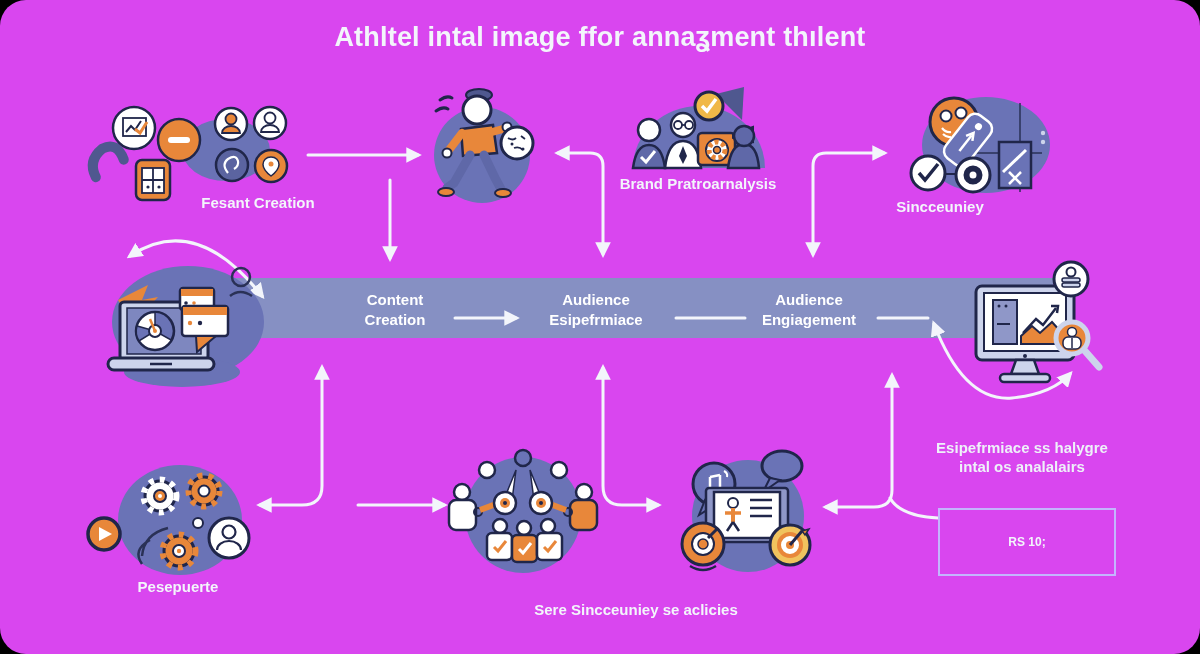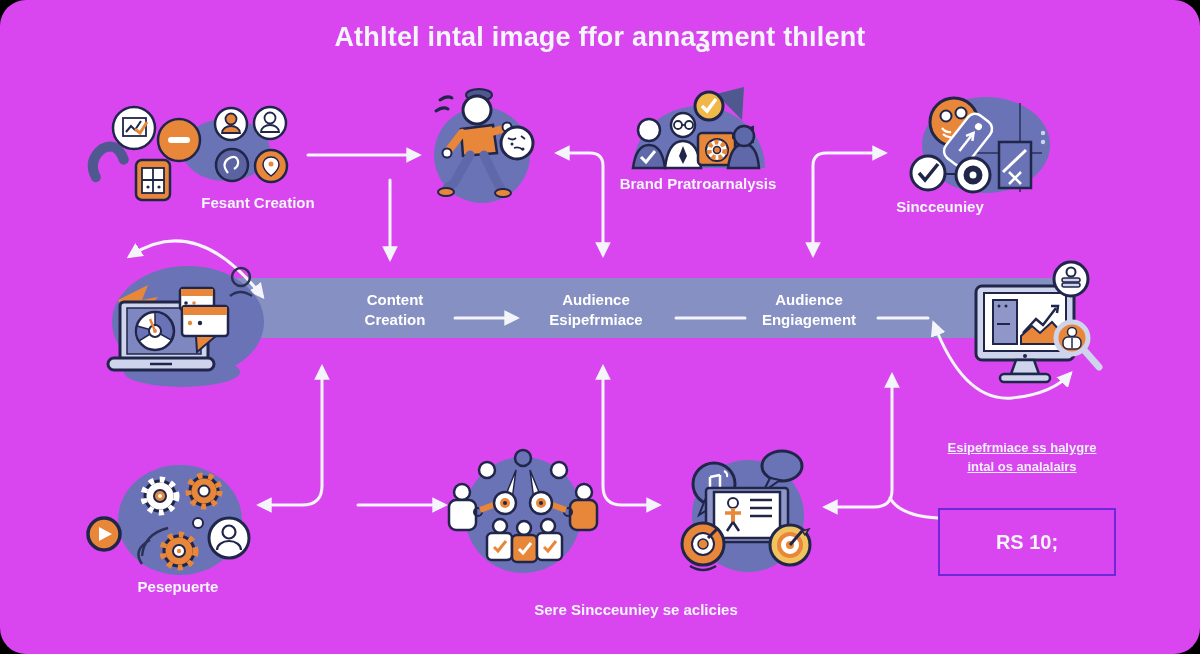--- a/index.html
+++ b/index.html
@@ -8,25 +8,25 @@
   .canvas{position:relative;width:1200px;height:654px;background:#d946ef;
           border-radius:26px;overflow:hidden;}
   .abs{position:absolute;}
   .title{left:0;right:0;top:22px;text-align:center;color:#f3f5fb;
          font-size:27px;font-weight:800;letter-spacing:.2px;}
   .band{left:225px;top:278px;width:828px;height:60px;background:#8690c3;}
   .lbl{color:#f3f5fb;font-weight:700;font-size:15px;line-height:19px;
        text-align:center;transform:translateX(-50%);white-space:nowrap;}
   .band-lbl{color:#fff;font-weight:700;font-size:15px;line-height:20px;
        text-align:center;transform:translateX(-50%);white-space:nowrap;z-index:3;}
-  .note{color:#eef1f9;font-weight:700;font-size:13px;line-height:19px;
-       text-align:center;transform:translateX(-50%);white-space:nowrap;text-decoration:underline;}
-  .kbox{left:938px;top:508px;width:174px;height:64px;border:2px solid #6d28d9;
+  .note{color:#eef1f9;font-weight:700;font-size:15px;line-height:19px;
+       text-align:center;transform:translateX(-50%);white-space:nowrap;}
+  .kbox{left:938px;top:508px;width:174px;height:64px;border:2px solid #c4b5fd;
        display:flex;align-items:center;justify-content:center;color:#f3f5fb;
-       font-size:20px;font-weight:700;}
+       font-size:12px;font-weight:700;}
   svg.layer{left:0;top:0;z-index:2;}
   .z3{z-index:3;}
 </style>
 </head>
 <body>
 
 <div class="canvas">
 
   <div class="abs band"></div>
 

